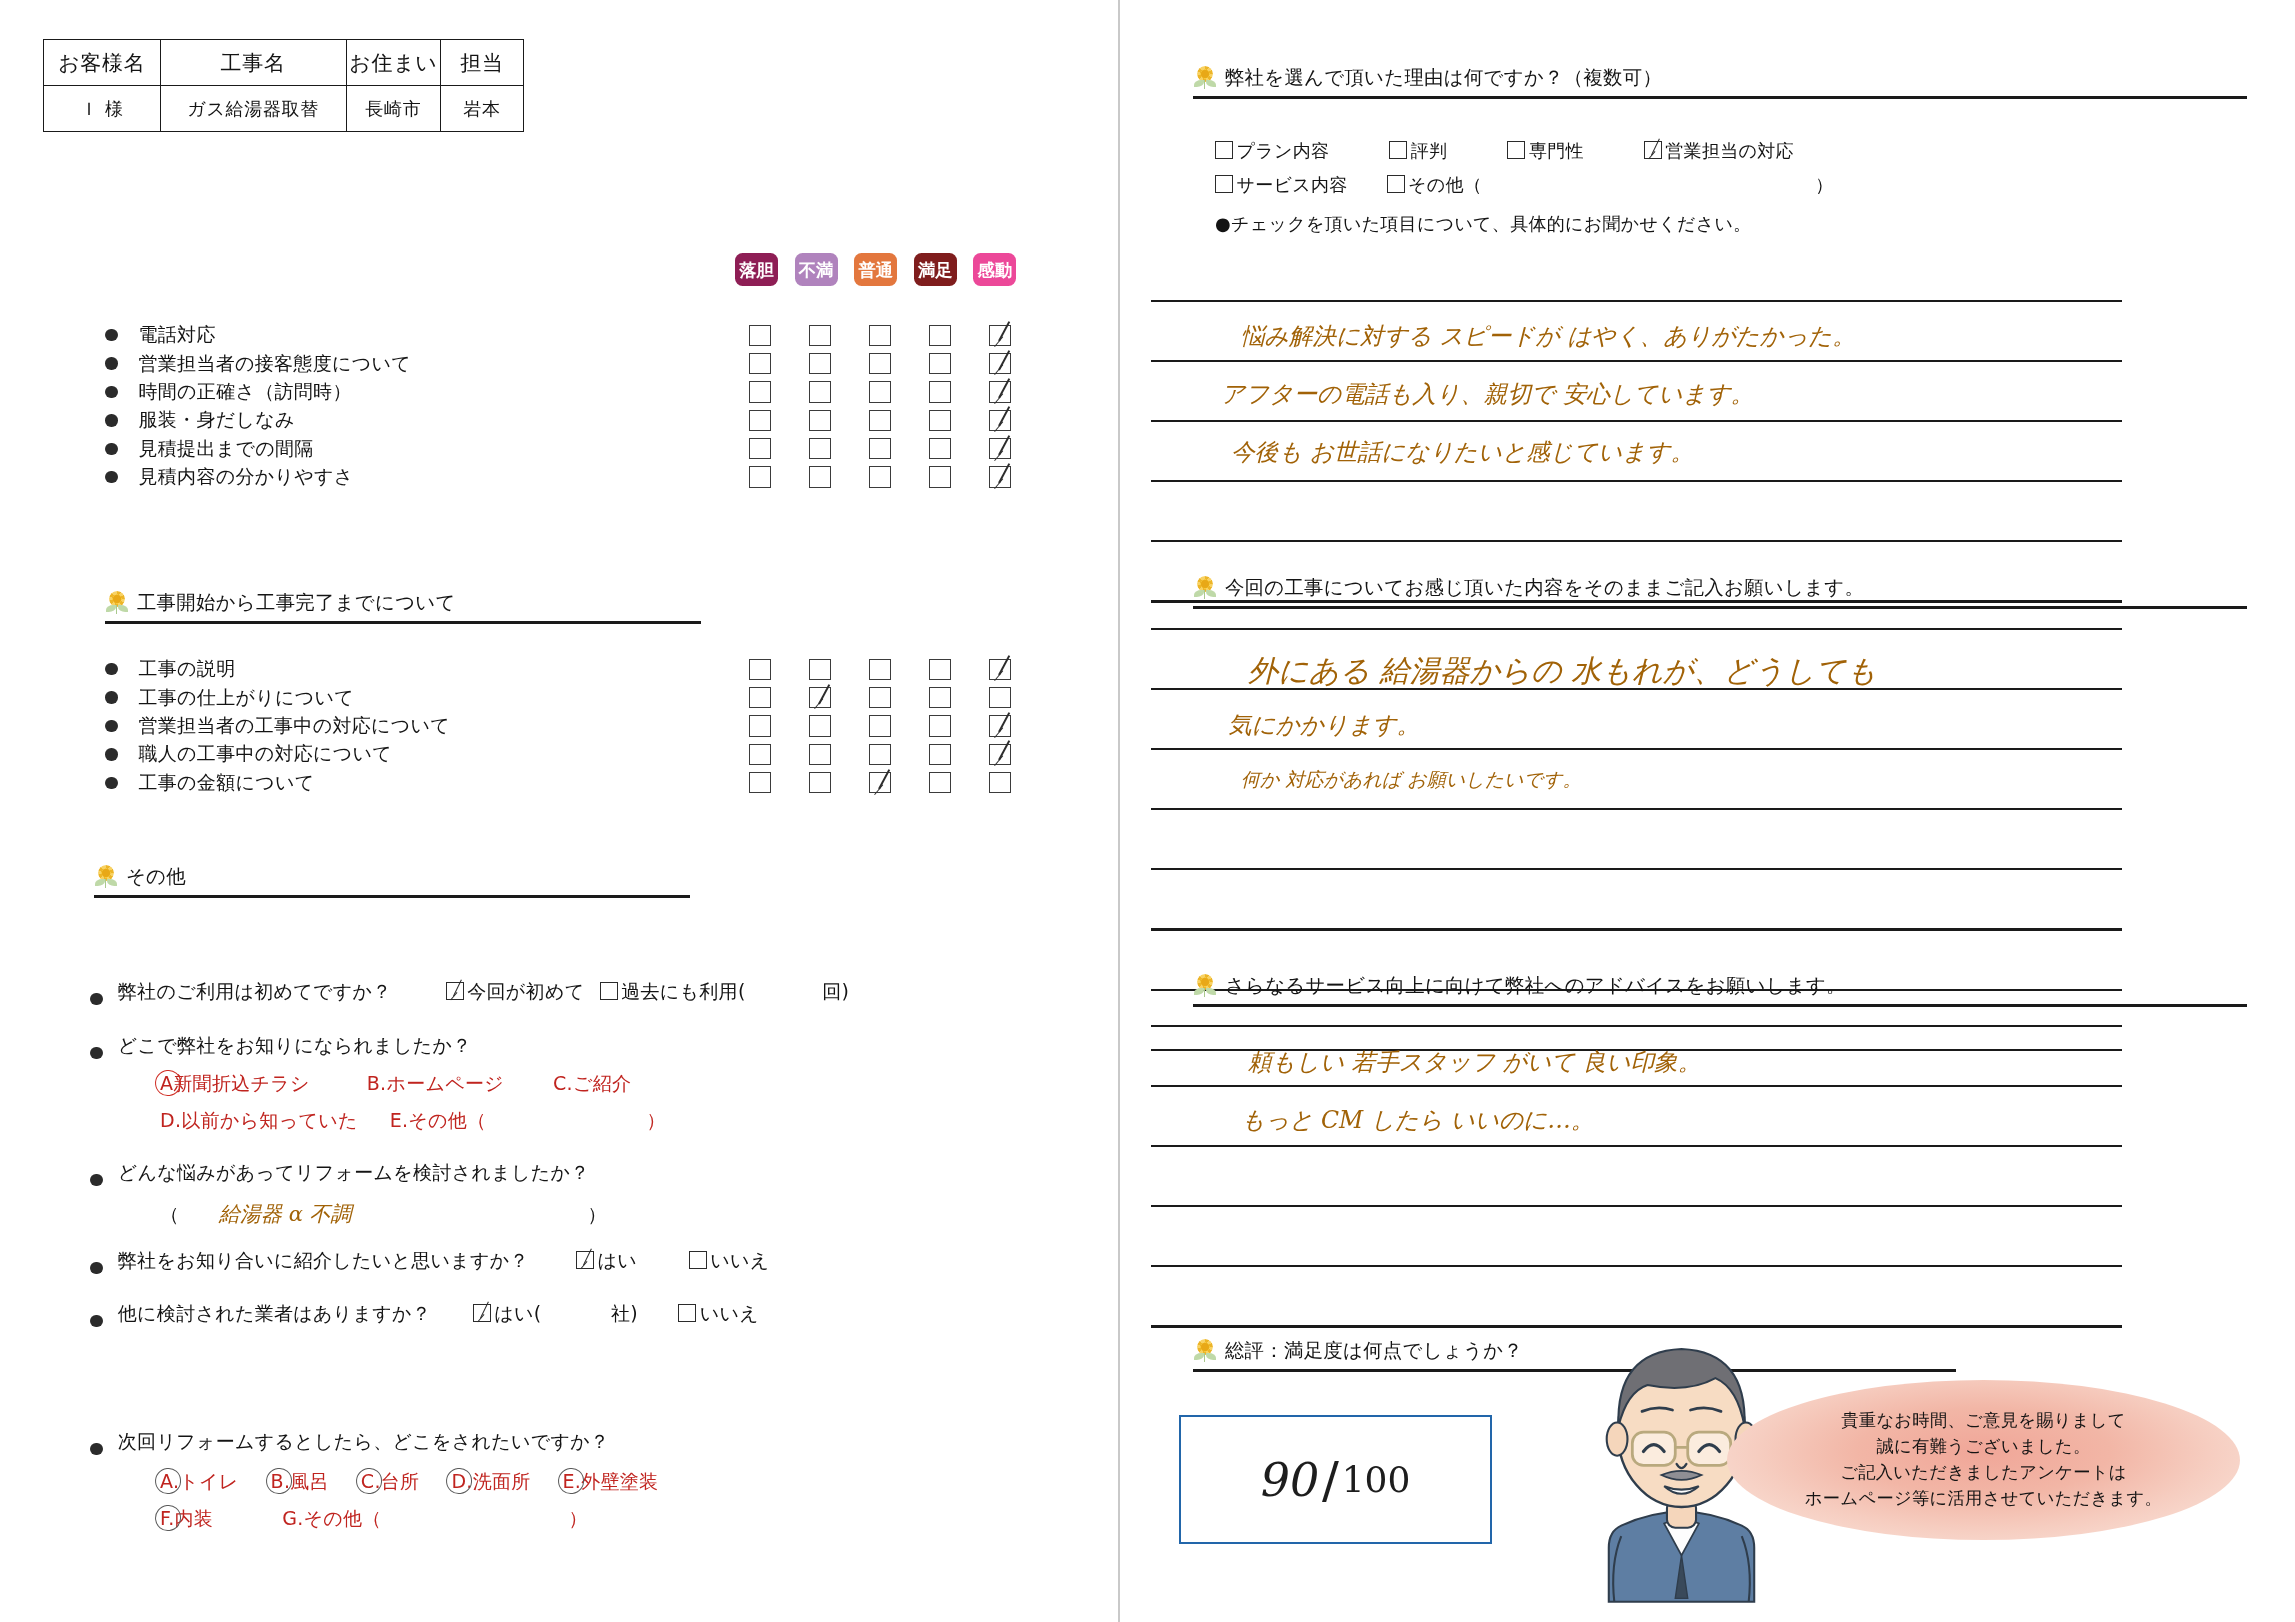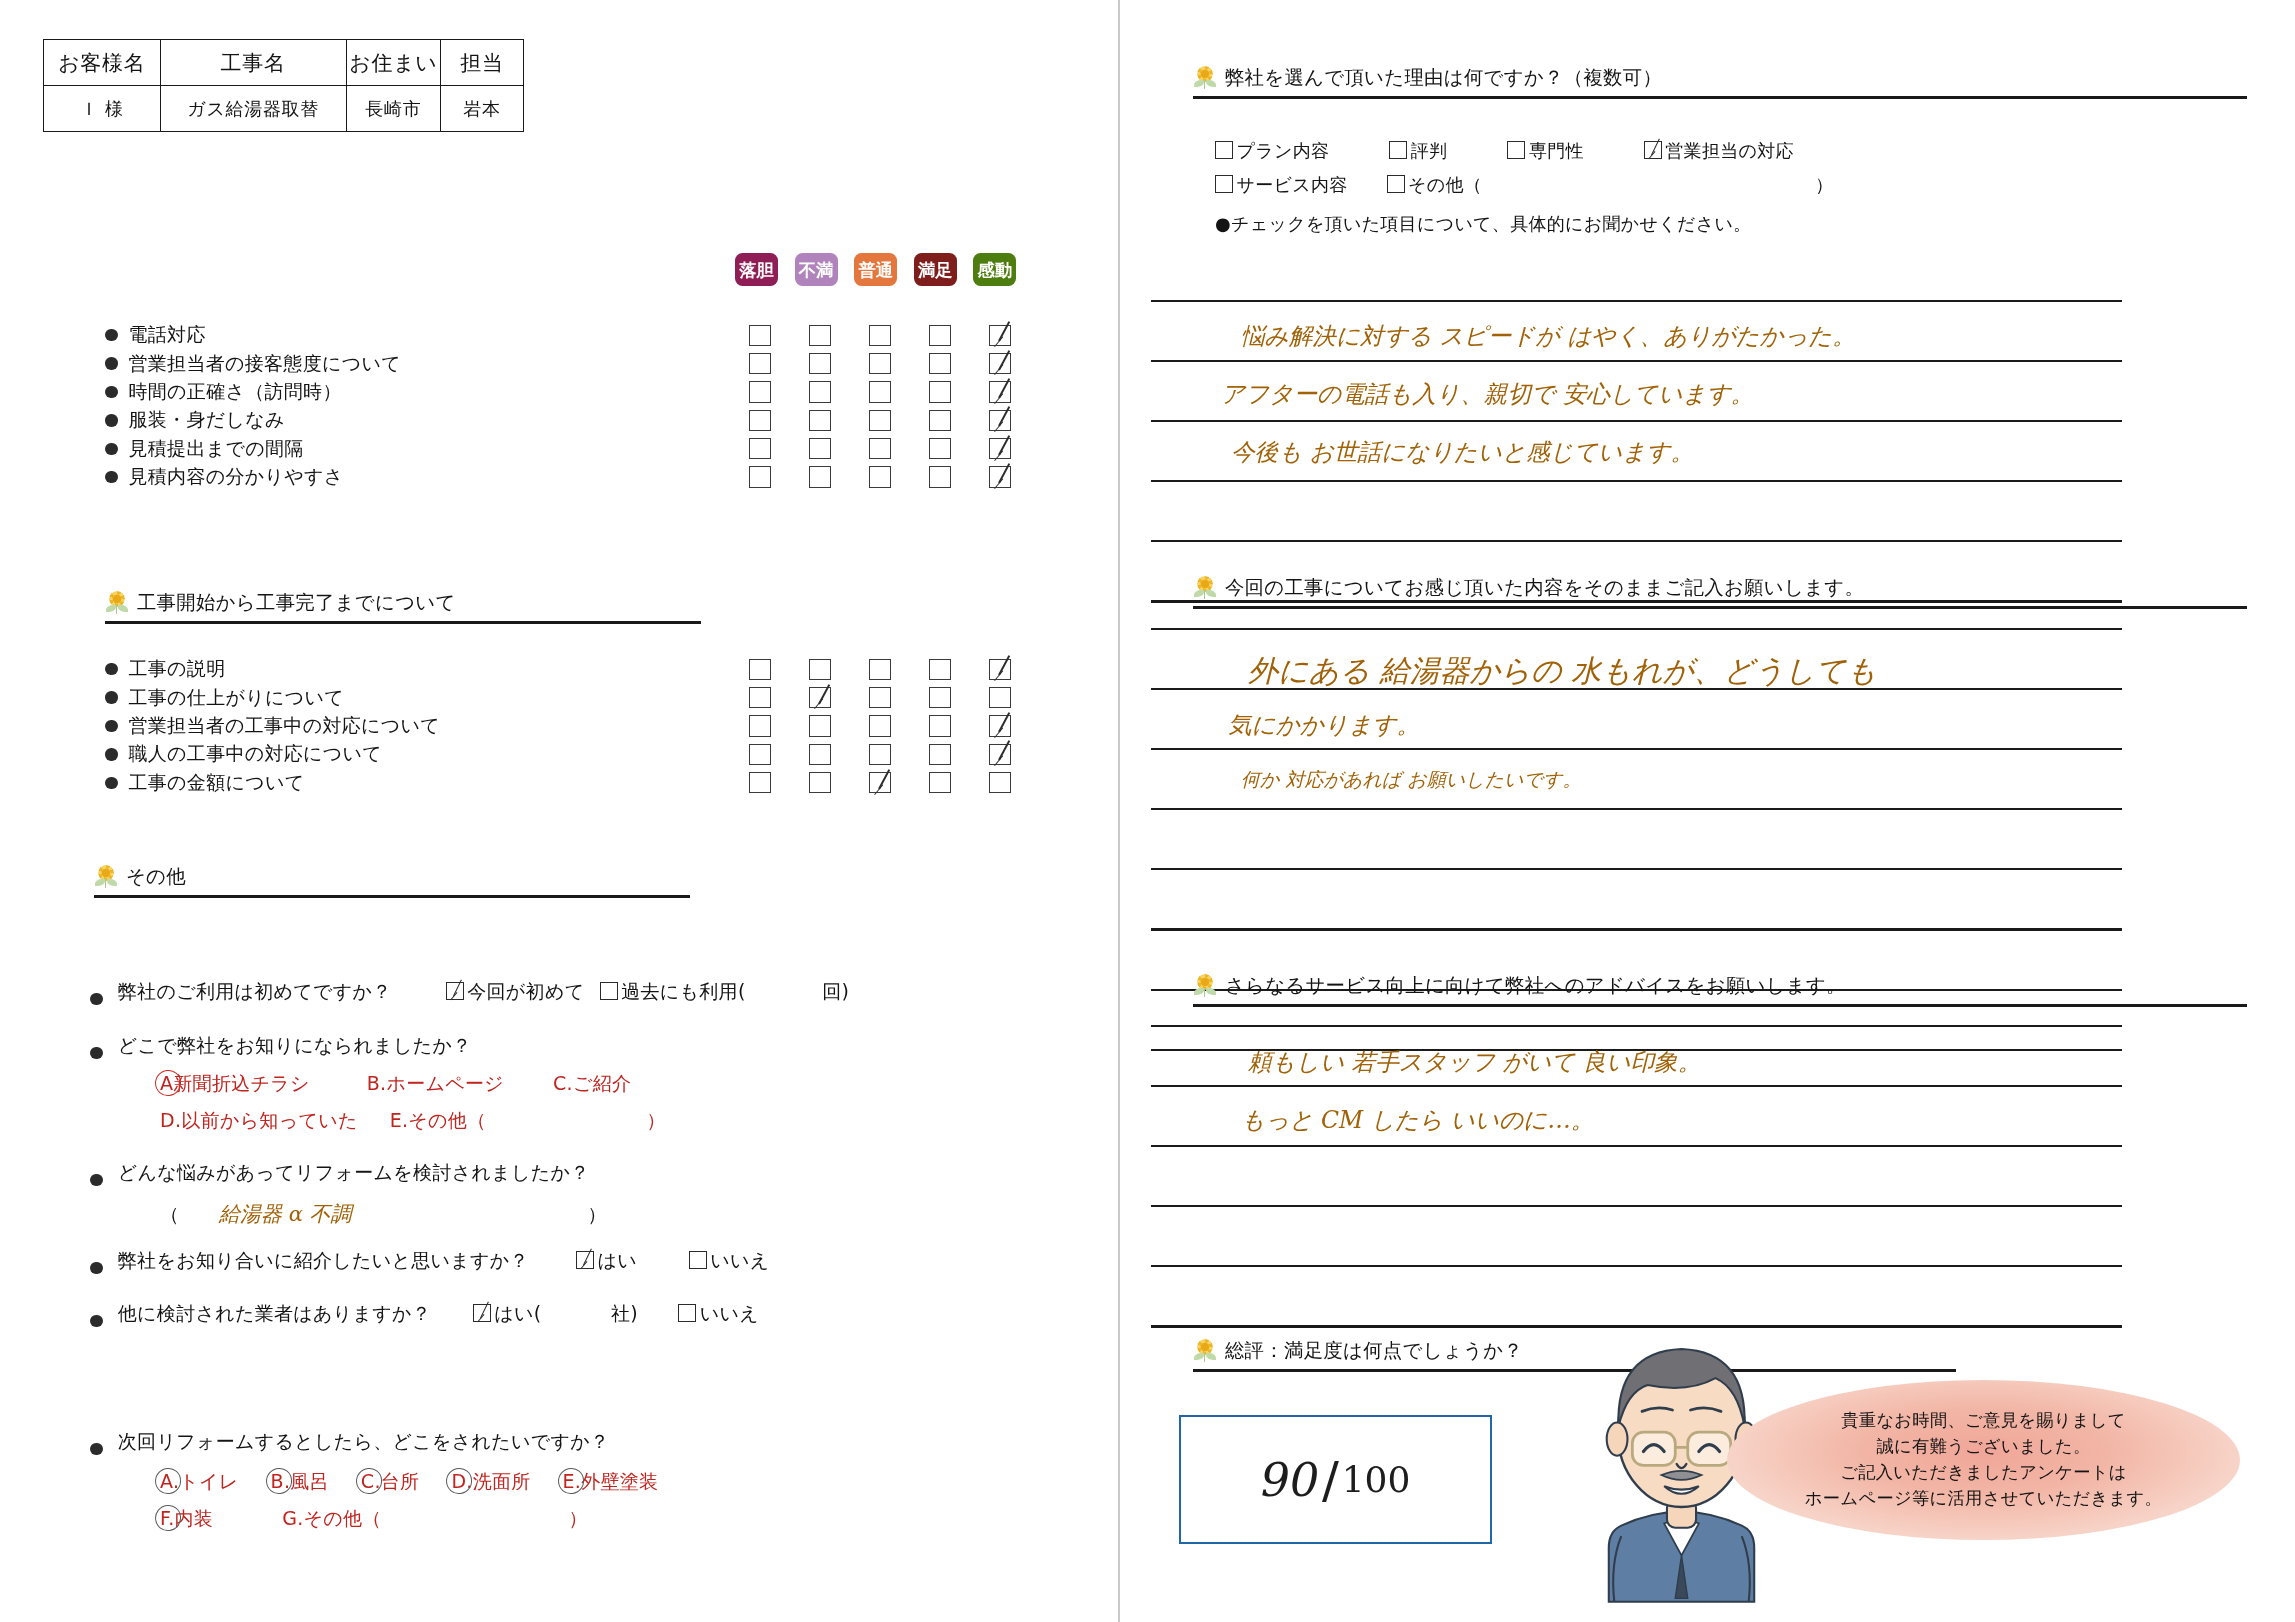--- a/index.html
+++ b/index.html
@@ -55,21 +55,21 @@
     position:absolute;left:7.6px;top:4.2px;width:8.3px;height:8.3px;border-radius:50%;background:#e8a817;
   }
   .sunflower .leafL,.sunflower .leafR{
     position:absolute;top:14.6px;width:10.4px;height:7px;background:#bfd9a8;
   }
   .sunflower .leafL{left:0.7px;border-radius:70% 0 70% 0;}
   .sunflower .leafR{left:12.5px;border-radius:0 70% 0 70%;}
   .sunflower .stem{position:absolute;left:11px;top:14px;width:1.4px;height:9px;background:#a9c98d;}
 
   
-  .bullet-row{display:flex;align-items:center;gap:11px;height:28.4px;}
+  .bullet-row{display:flex;align-items:center;gap:21px;height:28.4px;}
   .dot{width:12.5px;height:12.5px;border-radius:50%;background:#2b2b2b;flex:0 0 auto;}
   .li-text{font-size:19px;letter-spacing:0.3px;white-space:nowrap;}
 
   
   .chips{position:absolute;display:flex;}
   .chip{
     width:43px;height:33px;border-radius:7.6px;color:#fff;font-size:17.3px;
     display:flex;align-items:center;justify-content:center;letter-spacing:0px;
     margin-right:16.6px;font-weight:600;
   }
@@ -174,21 +174,21 @@
     </tr>
   </tbody>
     </table>
 
 
   <div class="chips" style="left:735px;top:253px;">
     <span class="chip" style="background:#8e1e55">落胆</span>
     <span class="chip" style="background:#b083bd">不満</span>
     <span class="chip" style="background:#e3773e">普通</span>
     <span class="chip" style="background:#7f1d1d">満足</span>
-    <span class="chip" style="background:#4d7c0f">感動</span>
+    <span class="chip" style="background:#ec4899">感動</span>
   </div>
 
   <div class="abs" style="left:105px;top:321px;">
     <div class="bullet-row">
         <span class="dot"></span>
         <span class="li-text">電話対応</span>
       </div>
     <div class="bullet-row">
         <span class="dot"></span>
         <span class="li-text">営業担当者の接客態度について</span>

